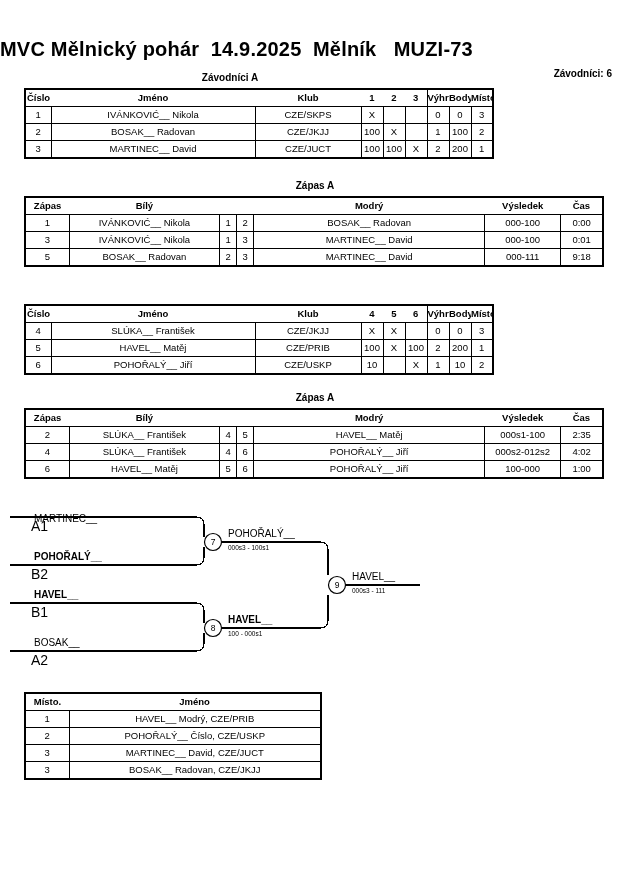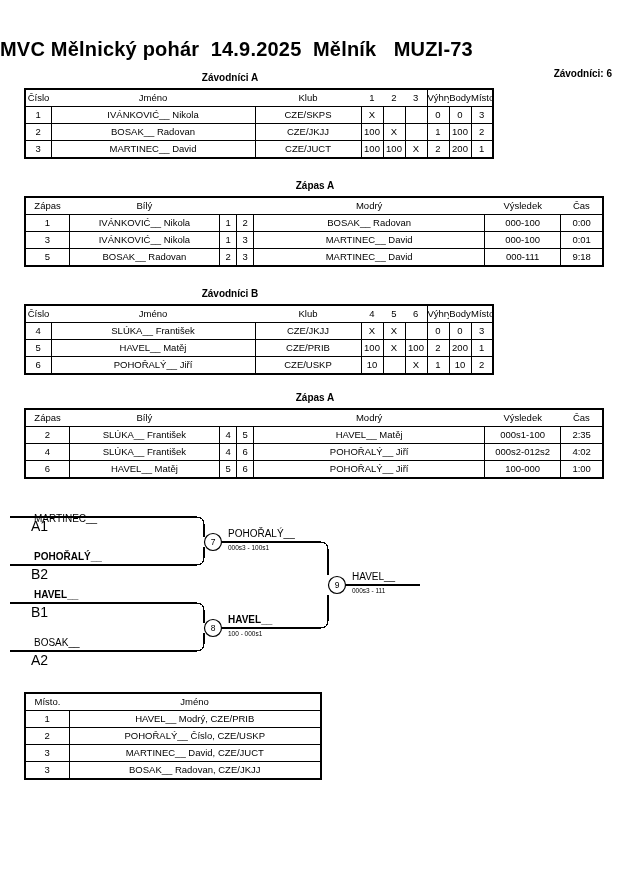--- a/index.html
+++ b/index.html
@@ -29,21 +29,21 @@
     position:absolute;border:2px solid #000;border-collapse:collapse;
     background:#fff;table-layout:fixed;
   }
   .tbl td,.tbl th{
     border:1px solid #000;font-size:9.5px;font-weight:normal;
     padding:0;height:16px;line-height:16px;overflow:hidden;white-space:nowrap;
   }
   .tbl thead th{
     border-top:none;border-left:none;border-right:none;
     border-bottom:1px solid #000;
-    font-weight:normal;text-align:center;
+    font-weight:bold;text-align:center;
   }
   .tbl tbody td{text-align:center;}
   .c-name{text-align:left;padding-left:5px;}
   .bold{font-weight:bold;}
   .ovf{overflow:visible;}
 
   
   .hdr-seg{border-left:1px solid #000 !important;}
   .hdr-plain{border-left:none !important;}
 
@@ -183,21 +183,20 @@
         <td class="c-name">BOSAK__ Radovan</td>
         <td>2</td>
         <td>3</td>
         <td class="c-name bold">MARTINEC__ David</td>
         <td>000-111</td>
         <td>9:18</td>
       </tr>
     </tbody>
   </table>
 
-  <div class="caption" style="left:0;top:288px;width:460px;">Závodníci B</div>
 
   <table class="tbl" style="left:24px;top:304px;width:464px;">
     <colgroup>
       <col style="width:26px">
         <col style="width:204px">
         <col style="width:106px">
       <col style="width:22px">
         <col style="width:22px">
         <col style="width:22px">
       <col style="width:22px">

